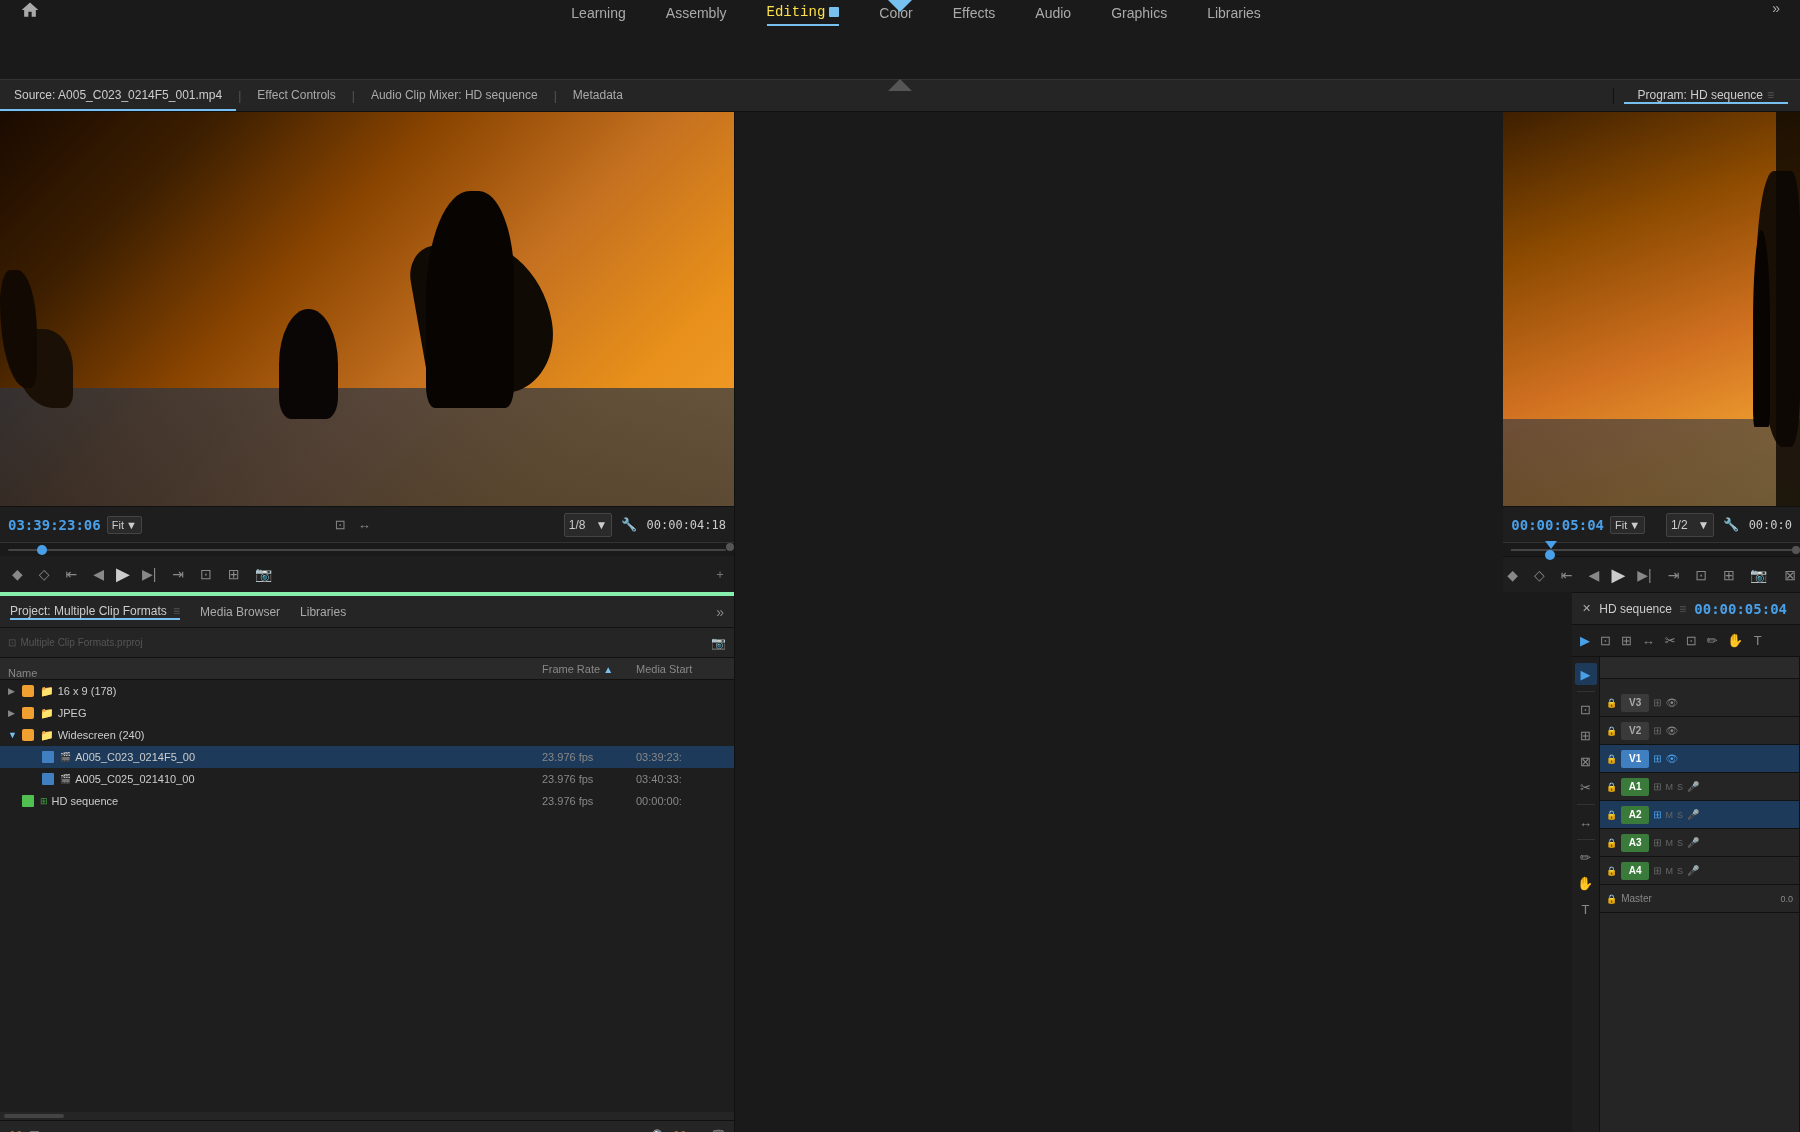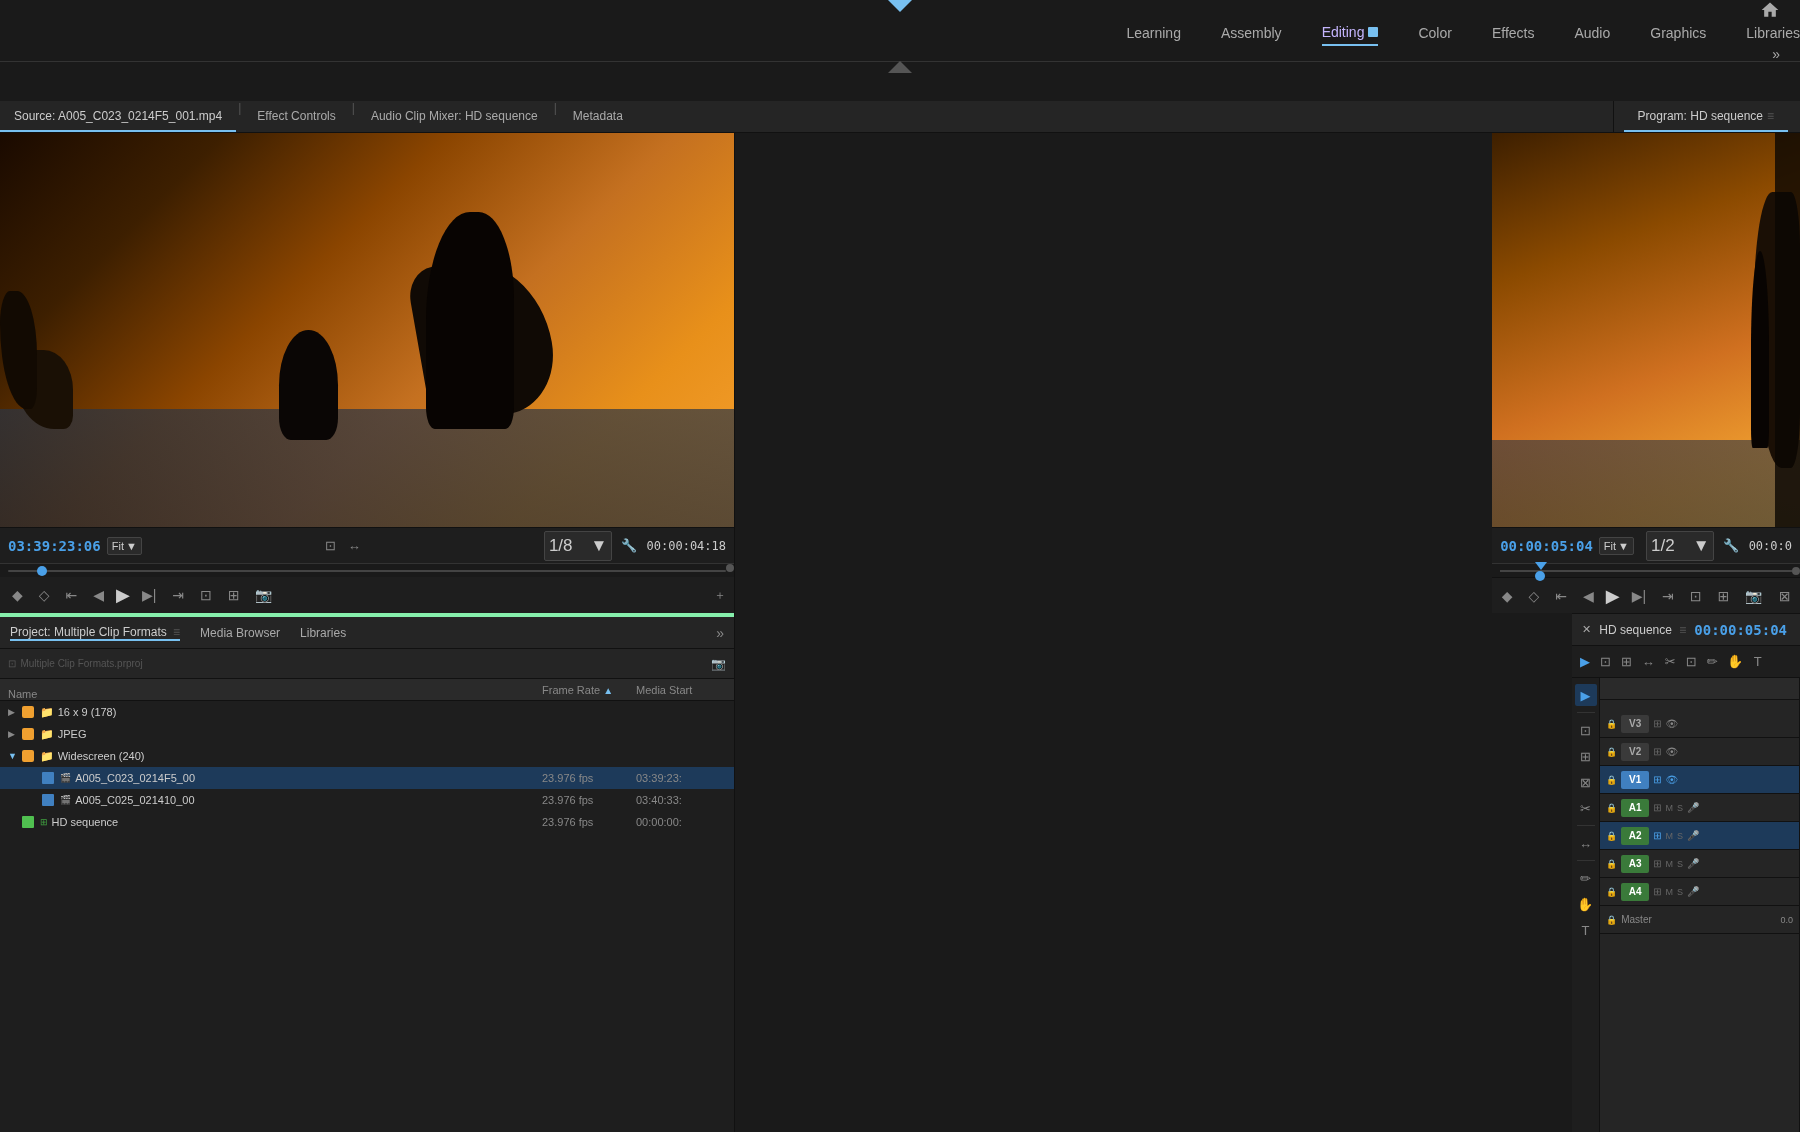--- a/index.html
+++ b/index.html
@@ -8,27 +8,26 @@
       height: 1132px;
       background: #1a1a1a;
       font-family: 'Segoe UI', Arial, sans-serif;
       font-size: 12px;
       color: #ccc;
       overflow: hidden;
     }
 
     
     .top-nav {
-      height: 62px;
+      height: 80px;
       background: #1a1a1a;
       display: flex;
-      align-items: flex-end;
+      align-items: flex-start;
       border-bottom: 1px solid #333;
       position: relative;
-      flex-direction: column;
     }
     .home-icon-wrap {
       width: 60px;
       display: flex;
       align-items: center;
       justify-content: center;
     }
     .nav-items {
       flex: 1;
       display: flex;
@@ -36,22 +35,23 @@
       justify-content: center;
       gap: 40px;
     }
     .nav-item {
       color: #aaa;
       font-size: 14px;
       cursor: pointer;
       padding: 4px 0;
     }
     .nav-item.active {
-      color: #c4b5fd;
+      color: #fde047;
       border-bottom: 2px solid #78c0f0;
+      font-family: Liberation Mono, monospace;
     }
     .nav-item-with-icon {
       display: flex;
       align-items: center;
       gap: 4px;
     }
     .nav-more {
       color: #aaa;
       font-size: 14px;
       margin-right: 20px;
@@ -78,22 +78,22 @@
       border-left: 12px solid transparent;
       border-right: 12px solid transparent;
       border-bottom: 12px solid #555;
     }
 
     
     .panel-tabs-row {
       height: 32px;
       background: #252525;
       display: flex;
+      align-items: center;
       border-bottom: 1px solid #111;
-      margin-top: 39px;
     }
     .panel-tab {
       padding: 0 14px;
       height: 100%;
       display: flex;
       align-items: center;
       color: #aaa;
       font-size: 12px;
       cursor: pointer;
       border-bottom: 2px solid transparent;
@@ -225,24 +225,24 @@
       color: #888;
       font-size: 13px;
       cursor: pointer;
       padding: 2px 3px;
     }
     .fraction-select {
       background: #2a2a2a;
       color: #ccc;
       border: 1px solid #444;
       padding: 4px 4px;
-      font-size: 17px;
-      display: flex;
-      align-items: center;
-      gap: 18px;
+      font-size: 12px;
+      display: flex;
+      align-items: center;
+      gap: 10px;
       cursor: pointer;
       border-radius: 2px;
     }
     .timecode-right {
       color: #ccc;
       font-size: 12px;
       font-family: monospace;
     }
 
     

